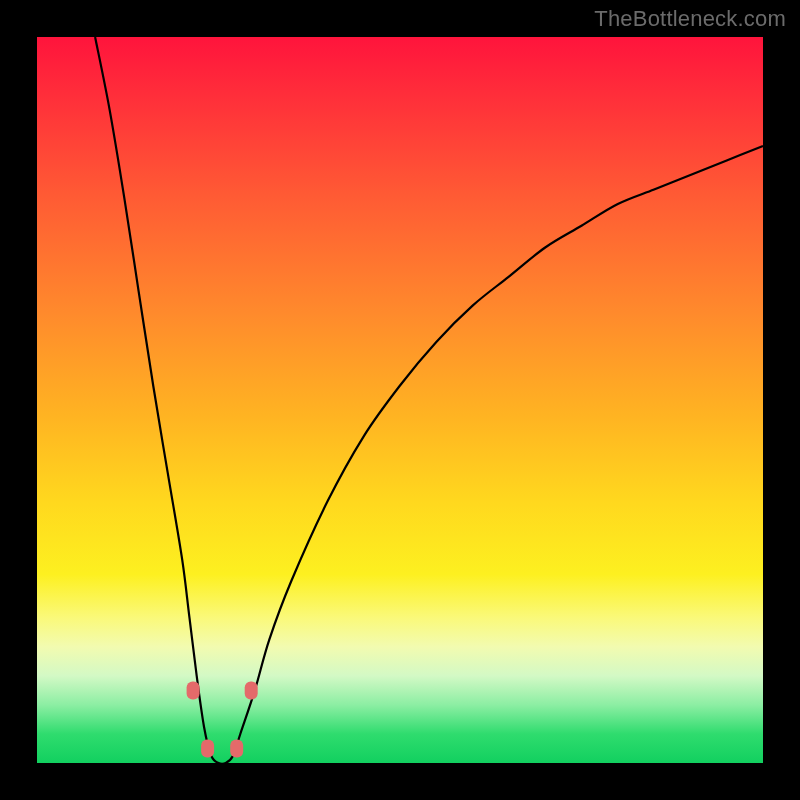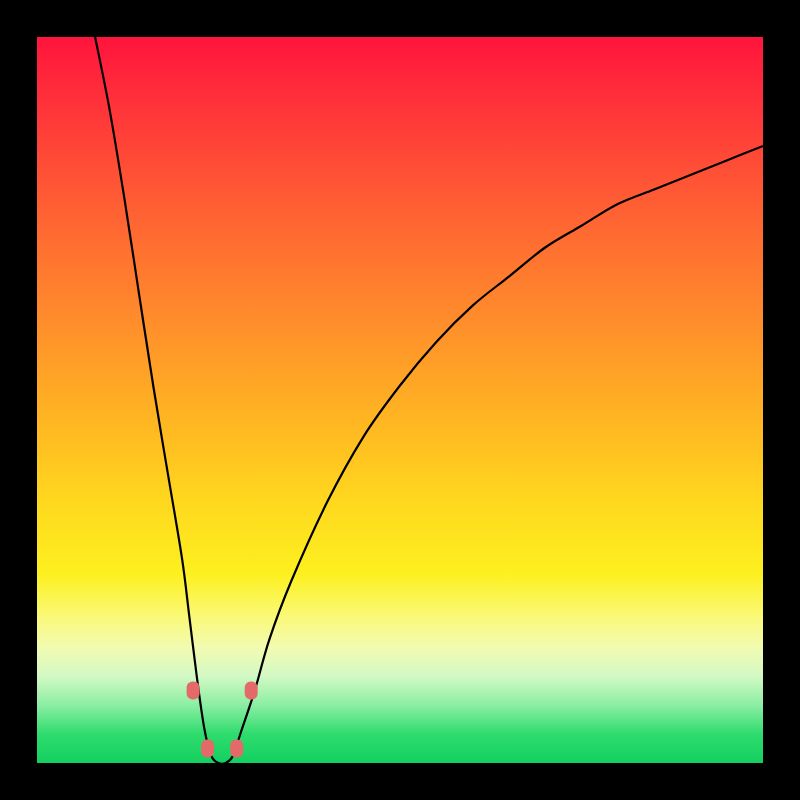--- a/index.html
+++ b/index.html
@@ -63,20 +63,21 @@
   }
   .marker {
     fill: #e46a6a;
     stroke: none;
   }
 </style>
 </head>
 <body>
 
 <div class="frame">
+  <div class="watermark">TheBottleneck.com</div>
   <div class="plot">
     <svg class="curve" viewBox="0 0 726 726" preserveAspectRatio="none">
       <path id="curve-path" fill="none" stroke="#000000" stroke-width="2.2" d="M 58.1 0.0 C 60.5 12.1, 67.8 46.0, 72.6 72.6 C 77.4 99.2, 82.3 129.5, 87.1 159.7 C 92.0 190.0, 96.8 222.6, 101.6 254.1 C 106.5 285.6, 111.3 318.2, 116.2 348.5 C 121.0 378.7, 125.8 406.6, 130.7 435.6 C 135.5 464.6, 141.6 498.5, 145.2 522.7 C 148.8 546.9, 150.0 561.4, 152.5 580.8 C 154.9 600.2, 157.3 620.7, 159.7 638.9 C 162.1 657.0, 164.6 676.4, 167.0 689.7 C 169.4 703.0, 171.8 712.7, 174.2 718.7 C 176.7 724.8, 179.1 724.8, 181.5 726.0 C 183.9 727.2, 186.3 727.2, 188.8 726.0 C 191.2 724.8, 193.6 723.6, 196.0 718.7 C 198.4 713.9, 199.7 707.9, 203.3 697.0 C 206.9 686.1, 213.0 669.1, 217.8 653.4 C 222.6 637.7, 226.3 620.7, 232.3 602.6 C 238.4 584.4, 244.4 567.5, 254.1 544.5 C 263.8 521.5, 278.3 488.8, 290.4 464.6 C 302.5 440.4, 314.6 418.7, 326.7 399.3 C 338.8 379.9, 350.9 364.2, 363.0 348.5 C 375.1 332.7, 387.2 318.2, 399.3 304.9 C 411.4 291.6, 423.5 279.5, 435.6 268.6 C 447.7 257.7, 459.8 249.3, 471.9 239.6 C 484.0 229.9, 496.1 219.0, 508.2 210.5 C 520.3 202.1, 532.4 196.0, 544.5 188.8 C 556.6 181.5, 568.7 173.0, 580.8 167.0 C 592.9 160.9, 605.0 157.3, 617.1 152.5 C 629.2 147.6, 641.3 142.8, 653.4 137.9 C 665.5 133.1, 677.6 128.3, 689.7 123.4 C 701.8 118.6, 720.0 111.3, 726.0 108.9"></path>
       <g id="markers">
           <rect x="149.6" y="644.4" width="13" height="18" rx="6" ry="6" class="marker" fill="#e46a6a"></rect>
           <rect x="164.1" y="702.5" width="13" height="18" rx="6" ry="6" class="marker" fill="#e46a6a"></rect>
           <rect x="193.2" y="702.5" width="13" height="18" rx="6" ry="6" class="marker" fill="#e46a6a"></rect>
           <rect x="207.7" y="644.4" width="13" height="18" rx="6" ry="6" class="marker" fill="#e46a6a"></rect>
         </g>
     </svg>

